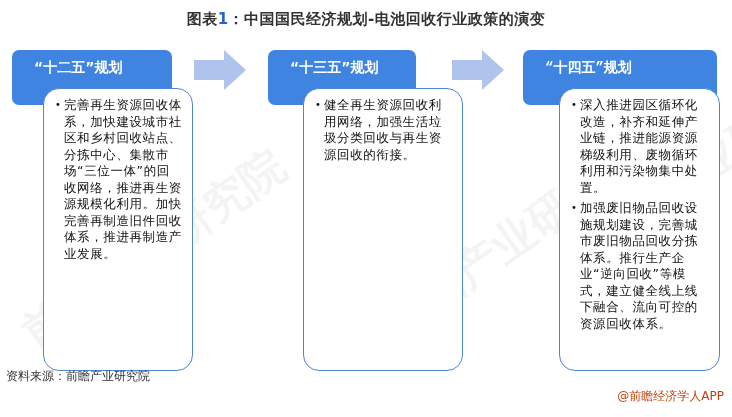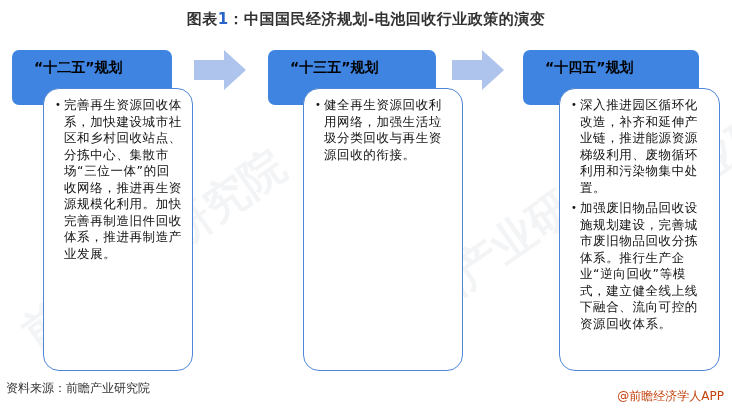--- a/index.html
+++ b/index.html
@@ -4,29 +4,29 @@
 <style>
   html, body { margin: 0; padding: 0; background: #ffffff; }
   body { width: 732px; height: 417px; position: relative; overflow: hidden;
          font-family: "DejaVu Sans", "Liberation Sans", sans-serif; color: #111; }
   .title { position: absolute; top: 10px; left: 0; width: 732px; text-align: center;
            font-size: 15px; font-weight: bold; color: #333; letter-spacing: 0.5px; }
   .title .num { color: #2a64c8; }
   .watermark { position: absolute; font-size: 44px; font-weight: bold; color: rgba(200,205,215,0.22);
                transform: rotate(-35deg); pointer-events: none; white-space: nowrap; }
   .header { position: absolute; height: 55px; background: #3f84e0; border-radius: 7px;
-            color: #000000; font-weight: bold; font-size: 14px; box-sizing: border-box;
+            color: #ffffff; font-weight: bold; font-size: 14px; box-sizing: border-box;
             padding: 9px 0 0 22px; }
   .content { position: absolute; background: #fff; border: 1.5px solid #4f86d6; border-radius: 16px;
              box-sizing: border-box; padding: 8px 10px 0 12px; font-size: 12.5px; line-height: 16.5px; }
   .content ul { margin: 0; padding: 0; list-style: none; }
   .content li { position: relative; padding-left: 8px; margin-bottom: 4px; letter-spacing: 0.6px; }
   .content li::before { content: "•"; position: absolute; left: -1px; top: 0; font-size: 10px; }
   .arrow { position: absolute; width: 52px; height: 40px; }
-  .footer-left { position: absolute; left: 6px; top: 380px; font-size: 12px; color: #333; }
+  .footer-left { position: absolute; left: 6px; top: 368px; font-size: 12px; color: #333; }
   .footer-right { position: absolute; right: 8px; top: 388px; font-size: 12px; color: #c2410c; }
 </style>
 </head>
 <body>
 
 <div class="title">
   <span>图表</span><span class="num">1</span><span>：中国国民经济规划-电池回收行业政策的演变</span>
 </div>
 
 <div class="watermark" style="left:360px; top:210px;">前瞻产业研究院</div>
@@ -39,34 +39,34 @@
 <div class="content" style="left:43px; top:88px; width:150px; height:283px;">
   <ul>
     <li>完善再生资源回收体系，加快建设城市社区和乡村回收站点、分拣中心、集散市场“三位一体”的回收网络，推进再生资源规模化利用。加快完善再制造旧件回收体系，推进再制造产业发展。</li>
   </ul>
 </div>
 
 <svg class="arrow" style="left:194px; top:50px;" viewBox="0 0 52 40">
   <polygon points="0,10 30,10 30,0 52,20 30,40 30,30 0,30" fill="#aec4ec"></polygon>
 </svg>
 
-<div class="header" style="left:268px; top:50px; width:168px;">
+<div class="header" style="left:268px; top:50px; width:148px;">
   <span>“十三五”规划</span>
 </div>
 <div class="content" style="left:303px; top:88px; width:160px; height:283px;">
   <ul>
     <li>健全再生资源回收利用网络，加强生活垃圾分类回收与再生资源回收的衔接。</li>
   </ul>
 </div>
 
 <svg class="arrow" style="left:452px; top:50px;" viewBox="0 0 52 40">
   <polygon points="0,10 30,10 30,0 52,20 30,40 30,30 0,30" fill="#aec4ec"></polygon>
 </svg>
 
-<div class="header" style="left:523px; top:50px; width:176px;">
+<div class="header" style="left:523px; top:50px; width:194px;font-family:Liberation Mono, monospace;">
   <span>“十四五”规划</span>
 </div>
 <div class="content" style="left:559px; top:88px; width:161px; height:283px;">
   <ul>
     <li>深入推进园区循环化改造，补齐和延伸产业链，推进能源资源梯级利用、废物循环利用和污染物集中处置。</li>
     <li>加强废旧物品回收设施规划建设，完善城市废旧物品回收分拣体系。推行生产企业“逆向回收”等模式，建立健全线上线下融合、流向可控的资源回收体系。</li>
   </ul>
 </div>
 
 <div class="footer-left">资料来源：前瞻产业研究院</div>

